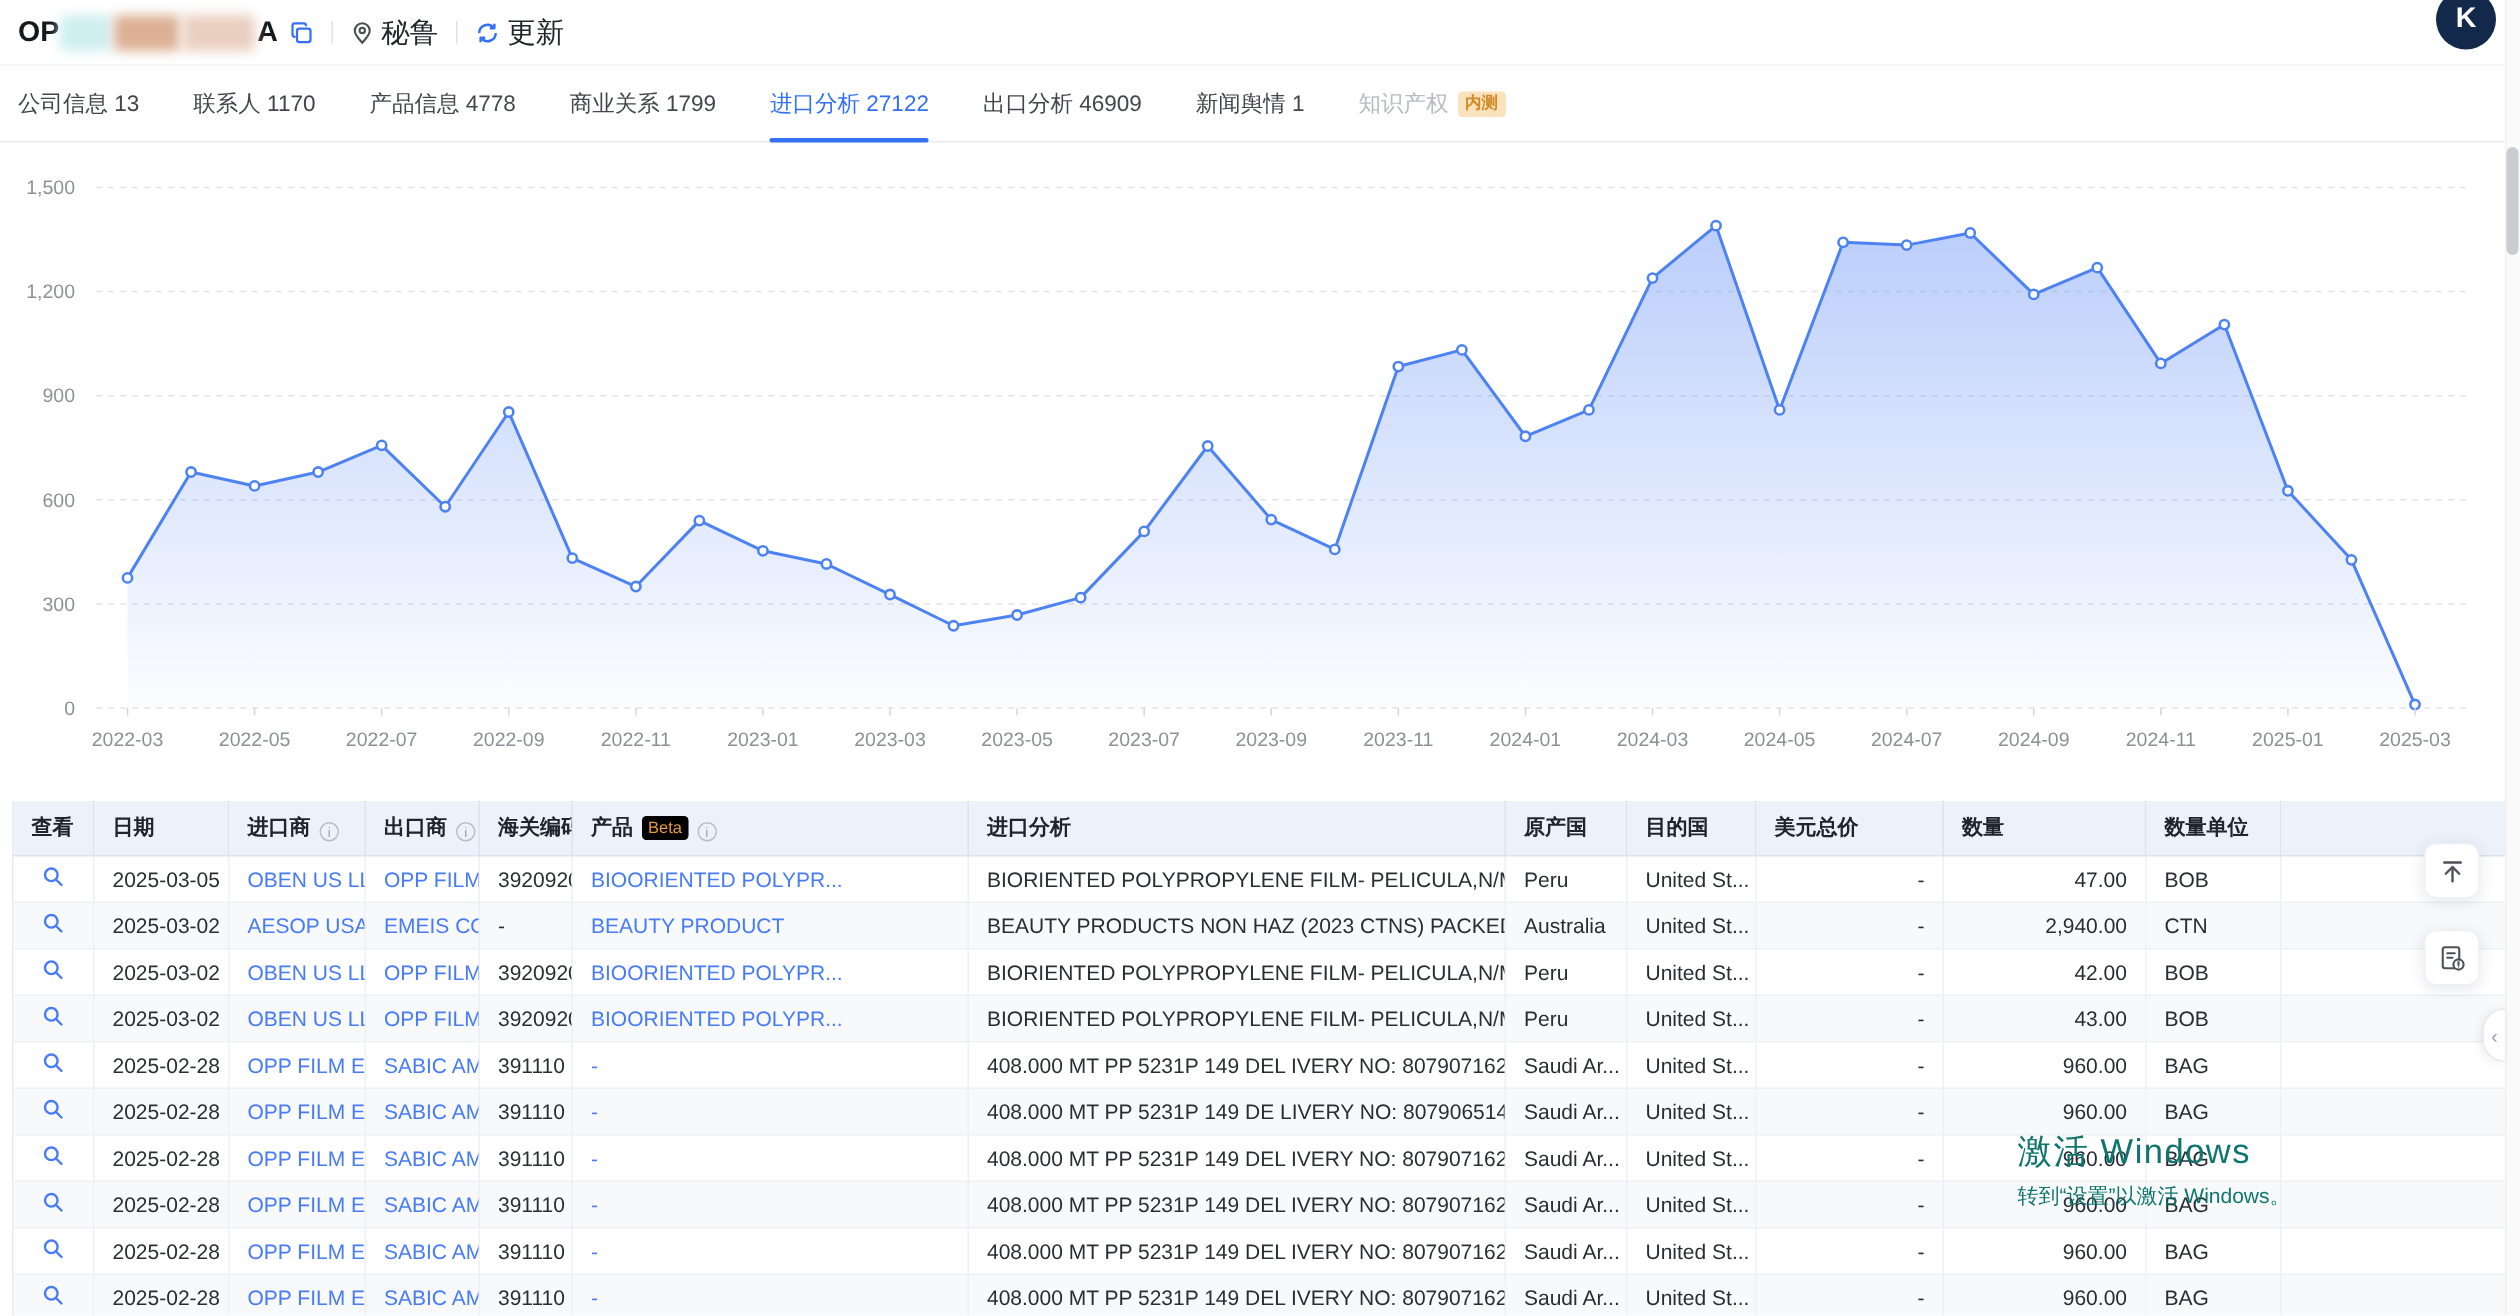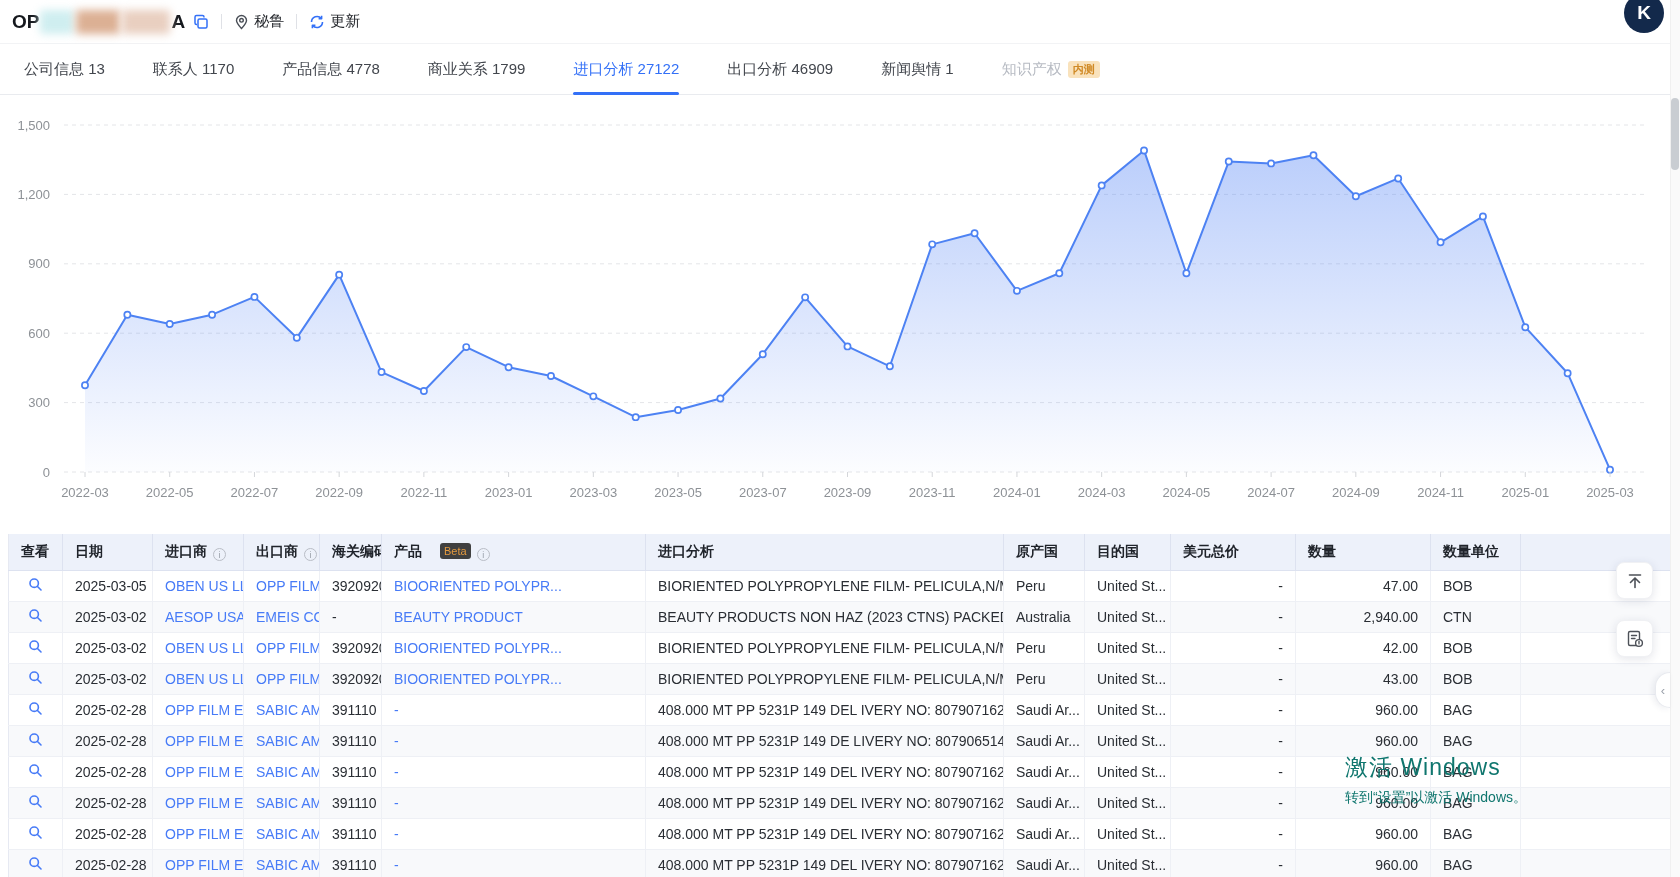--- a/index.html
+++ b/index.html
@@ -13,30 +13,30 @@
   .topbar { position:absolute; top:0; left:0; width:1680px; height:44px;
     display:flex; align-items:center; padding:0 16px 0 12px; background:#fff;
     border-bottom:1px solid #f2f3f5; }
   .company { display:flex; align-items:center; font-size:19px; font-weight:700; color:#15181d; }
   .blur-block { display:inline-block; height:24px; border-radius:3px; filter:blur(4px); margin:0 1px; }
   .bb1 { width:34px; background:#cfeef0; }
   .bb2 { width:44px; background:#dcb094; }
   .bb3 { width:48px; background:#e9cfc0; }
   .icon-btn { display:inline-flex; align-items:center; margin-left:8px; }
   .vdiv { width:1px; height:15px; background:#dfe1e6; margin:0 12px; }
-  .top-item { display:inline-flex; align-items:center; gap:5px; font-size:15px; color:#23262b; }
+  .top-item { display:inline-flex; align-items:center; gap:5px; font-size:19px; color:#23262b; }
   .avatar { position:absolute; right:16px; top:-7px; width:40px; height:40px; border-radius:50%;
     background:#13294b; color:#fff; display:flex; align-items:center; justify-content:center;
     font-weight:700; font-size:19px; z-index:5; }
   
   .tabbar { position:absolute; top:44px; left:0; width:1680px; height:51px;
     display:flex; align-items:stretch; gap:36px; padding:0 0 0 12px;
     background:#fff; border-bottom:1px solid #e9ebef; }
   .tab { position:relative; display:inline-flex; align-items:center; font-size:15px;
-    color:#42464d; cursor:pointer; white-space:nowrap;margin-left:12px; }
+    color:#42464d; cursor:pointer; white-space:nowrap; }
   .tab.active { color:#3370f7; }
   .tab.active::after { content:""; position:absolute; left:0; right:0; bottom:-1px;
     height:3px; background:#3370f7; border-radius:2px; }
   .tab.disabled { color:#b7bbc3; }
   .tab .beta-badge { margin-left:6px; font-size:11px; line-height:1; padding:3px 5px;
     border-radius:3px; background:#f9e2bc; color:#d08a26; font-weight:700; }
   
   .chart-wrap { position:absolute; top:94px; left:0; width:1680px; height:420px; }
   
   .table-wrap { position:absolute; top:534px; left:8px; width:1662px; height:374px; overflow:hidden; }
@@ -48,21 +48,21 @@
   table.data td { height:31px; font-size:14px; color:#2a2e34; padding:0 12px; white-space:nowrap;
     overflow:hidden; border-right:1px solid #eef0f5; border-bottom:1px solid #eef0f5; }
   table.data tr:nth-child(even) td { background:#f8f9fb; }
   th.c-center, td.c-center { text-align:center; }
   th.c-right, td.c-right { text-align:right; }
   .link { color:#477bf7; cursor:pointer; }
   .info-icon { display:inline-flex; align-items:center; justify-content:center;
     width:13px; height:13px; border:1px solid #b9bdc6; border-radius:50%;
     color:#9aa0aa; font-size:9px; font-weight:400; margin-left:6px; vertical-align:-2px; }
   .beta-pill { display:inline-block; font-size:11px; font-weight:400; color:#e49a3f;
-    background:#404040; border-radius:3px; padding:2px 4px; margin-left:18px; vertical-align:1px; }
+    background:#000000; border-radius:3px; padding:2px 4px; margin-left:6px; vertical-align:1px; }
   .mag { display:inline-block; }
   
   .float-btn { position:absolute; width:37px; height:37px; background:#fff;
     border:1px solid #f0f1f4; border-radius:8px; box-shadow:0 2px 10px rgba(30,40,80,.12);
     display:flex; align-items:center; justify-content:center; z-index:6; cursor:pointer; }
   .collapse-tab { position:absolute; right:10px; top:672px; width:15px; height:36px;
     background:#fff; border:1px solid #e8eaef; border-right:none; border-radius:18px 0 0 18px;
     box-shadow:-2px 1px 6px rgba(30,40,80,.08); display:flex; align-items:center;
     justify-content:center; color:#9aa0aa; font-size:13px; z-index:6; cursor:pointer; }
   

